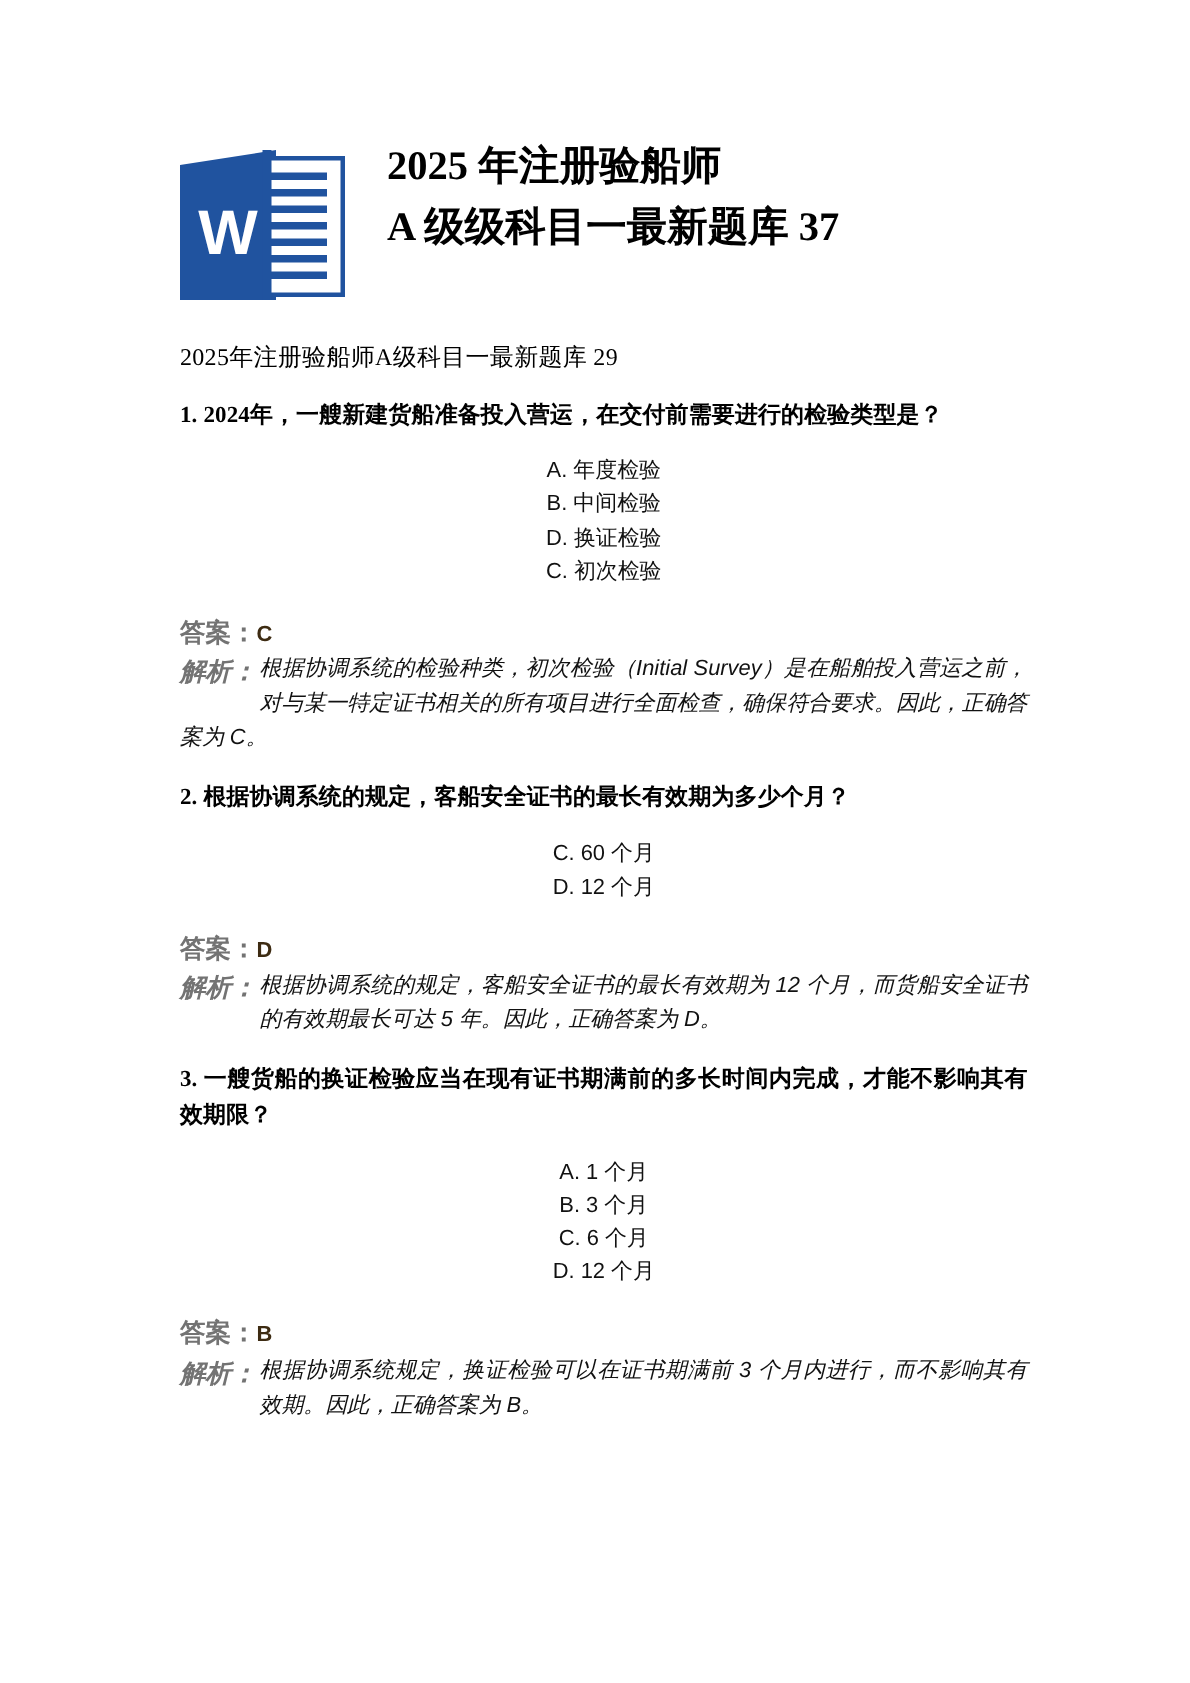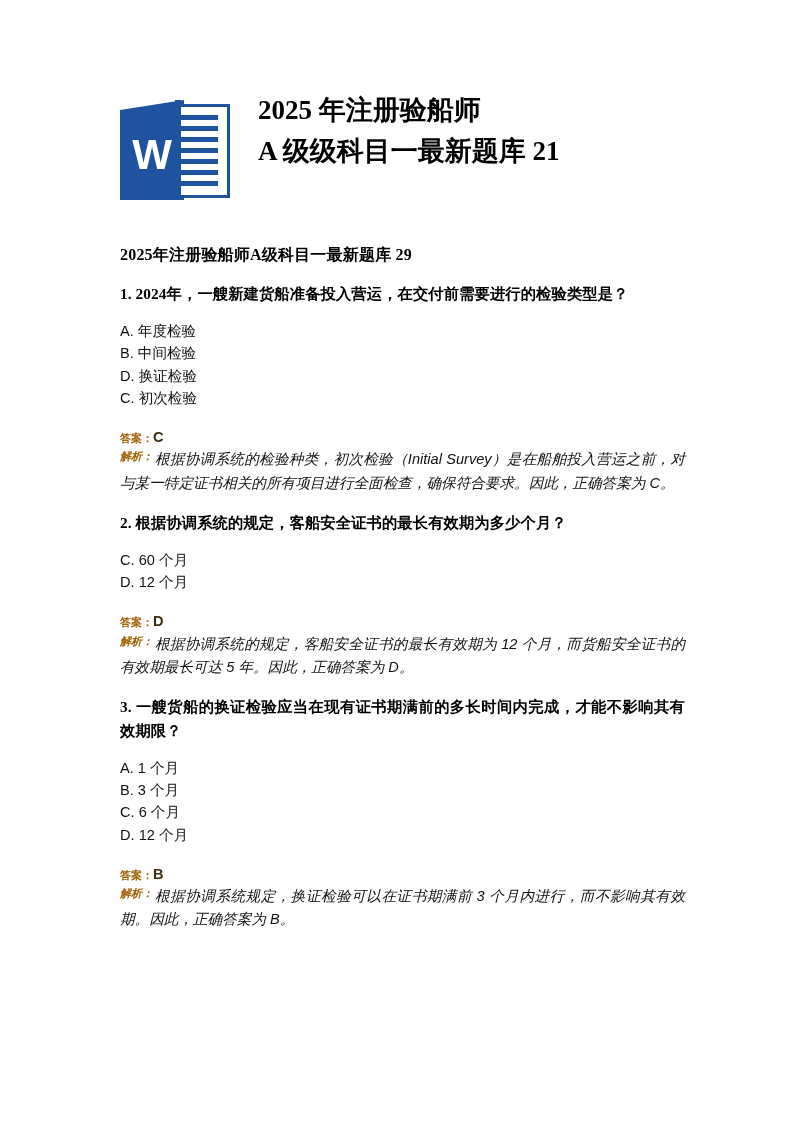--- a/index.html
+++ b/index.html
@@ -103,59 +103,60 @@
     white-space: nowrap;
     font-family: "Liberation Serif", "DejaVu Serif", serif;
   }
 
   
   .body-wrap {
     padding: 0 108px 0 120px;
   }
   .doc-subtitle {
     font-size: 16px;
-    font-weight: bold;
-    margin-top: 45px;
+    font-weight: normal;
+    margin-top: 28px;
     letter-spacing: 0.2px;
   }
   .question-block {
     margin-top: 16px;
   }
   .question-block:first-of-type {
     margin-top: 29px;
   }
   .q-text {
     font-size: 15.3px;
     font-weight: bold;
     line-height: 1.58;
     letter-spacing: 0.1px;
     text-align: justify;
   }
   .options {
     margin-top: 14px;
+    text-align: center;
   }
   .option {
     font-size: 14.6px;
     line-height: 1.52;
     font-family: "Liberation Sans", "DejaVu Sans", sans-serif;
     color: #111111;
   }
   .answer-wrap {
     margin-top: 17px;
   }
   .answer-line {
     font-size: 14.6px;
     line-height: 1.55;
     font-family: "Liberation Sans", "DejaVu Sans", sans-serif;
   }
   .lbl {
     font-weight: bold;
-    color: #a16207;
+    color: #737373;
     font-family: "Liberation Serif", "DejaVu Serif", serif;
-    font-size: 11px;
+    font-size: 17px;
   }
   .ans-letter {
     font-weight: bold;
     color: #3d2b12;
     font-family: "Liberation Sans", "DejaVu Sans", sans-serif;
   }
   .explain-line {
     font-size: 14.6px;
     line-height: 1.58;
     font-family: "Liberation Sans", "DejaVu Sans", sans-serif;
@@ -185,21 +186,21 @@
         <div class="bar" style="top:52px"></div>
         <div class="bar" style="top:63px"></div>
         <div class="bar" style="top:74px"></div>
       </div>
       <div class="spine"></div>
       <div class="panel-w">W</div>
     </div>
 
     <div class="title-block">
       <div class="title-line">2025 年注册验船师</div>
-      <div class="title-line">A 级级科目一最新题库 21</div>
+      <div class="title-line">A 级级科目一最新题库 37</div>
     </div>
 
   </div>
 
   <div class="body-wrap">
 
     <div class="doc-subtitle">2025年注册验船师A级科目一最新题库 29</div>
 
     <div class="question-block">
       <div class="q-text">1. 2024年，一艘新建货船准备投入营运，在交付前需要进行的检验类型是？</div>

